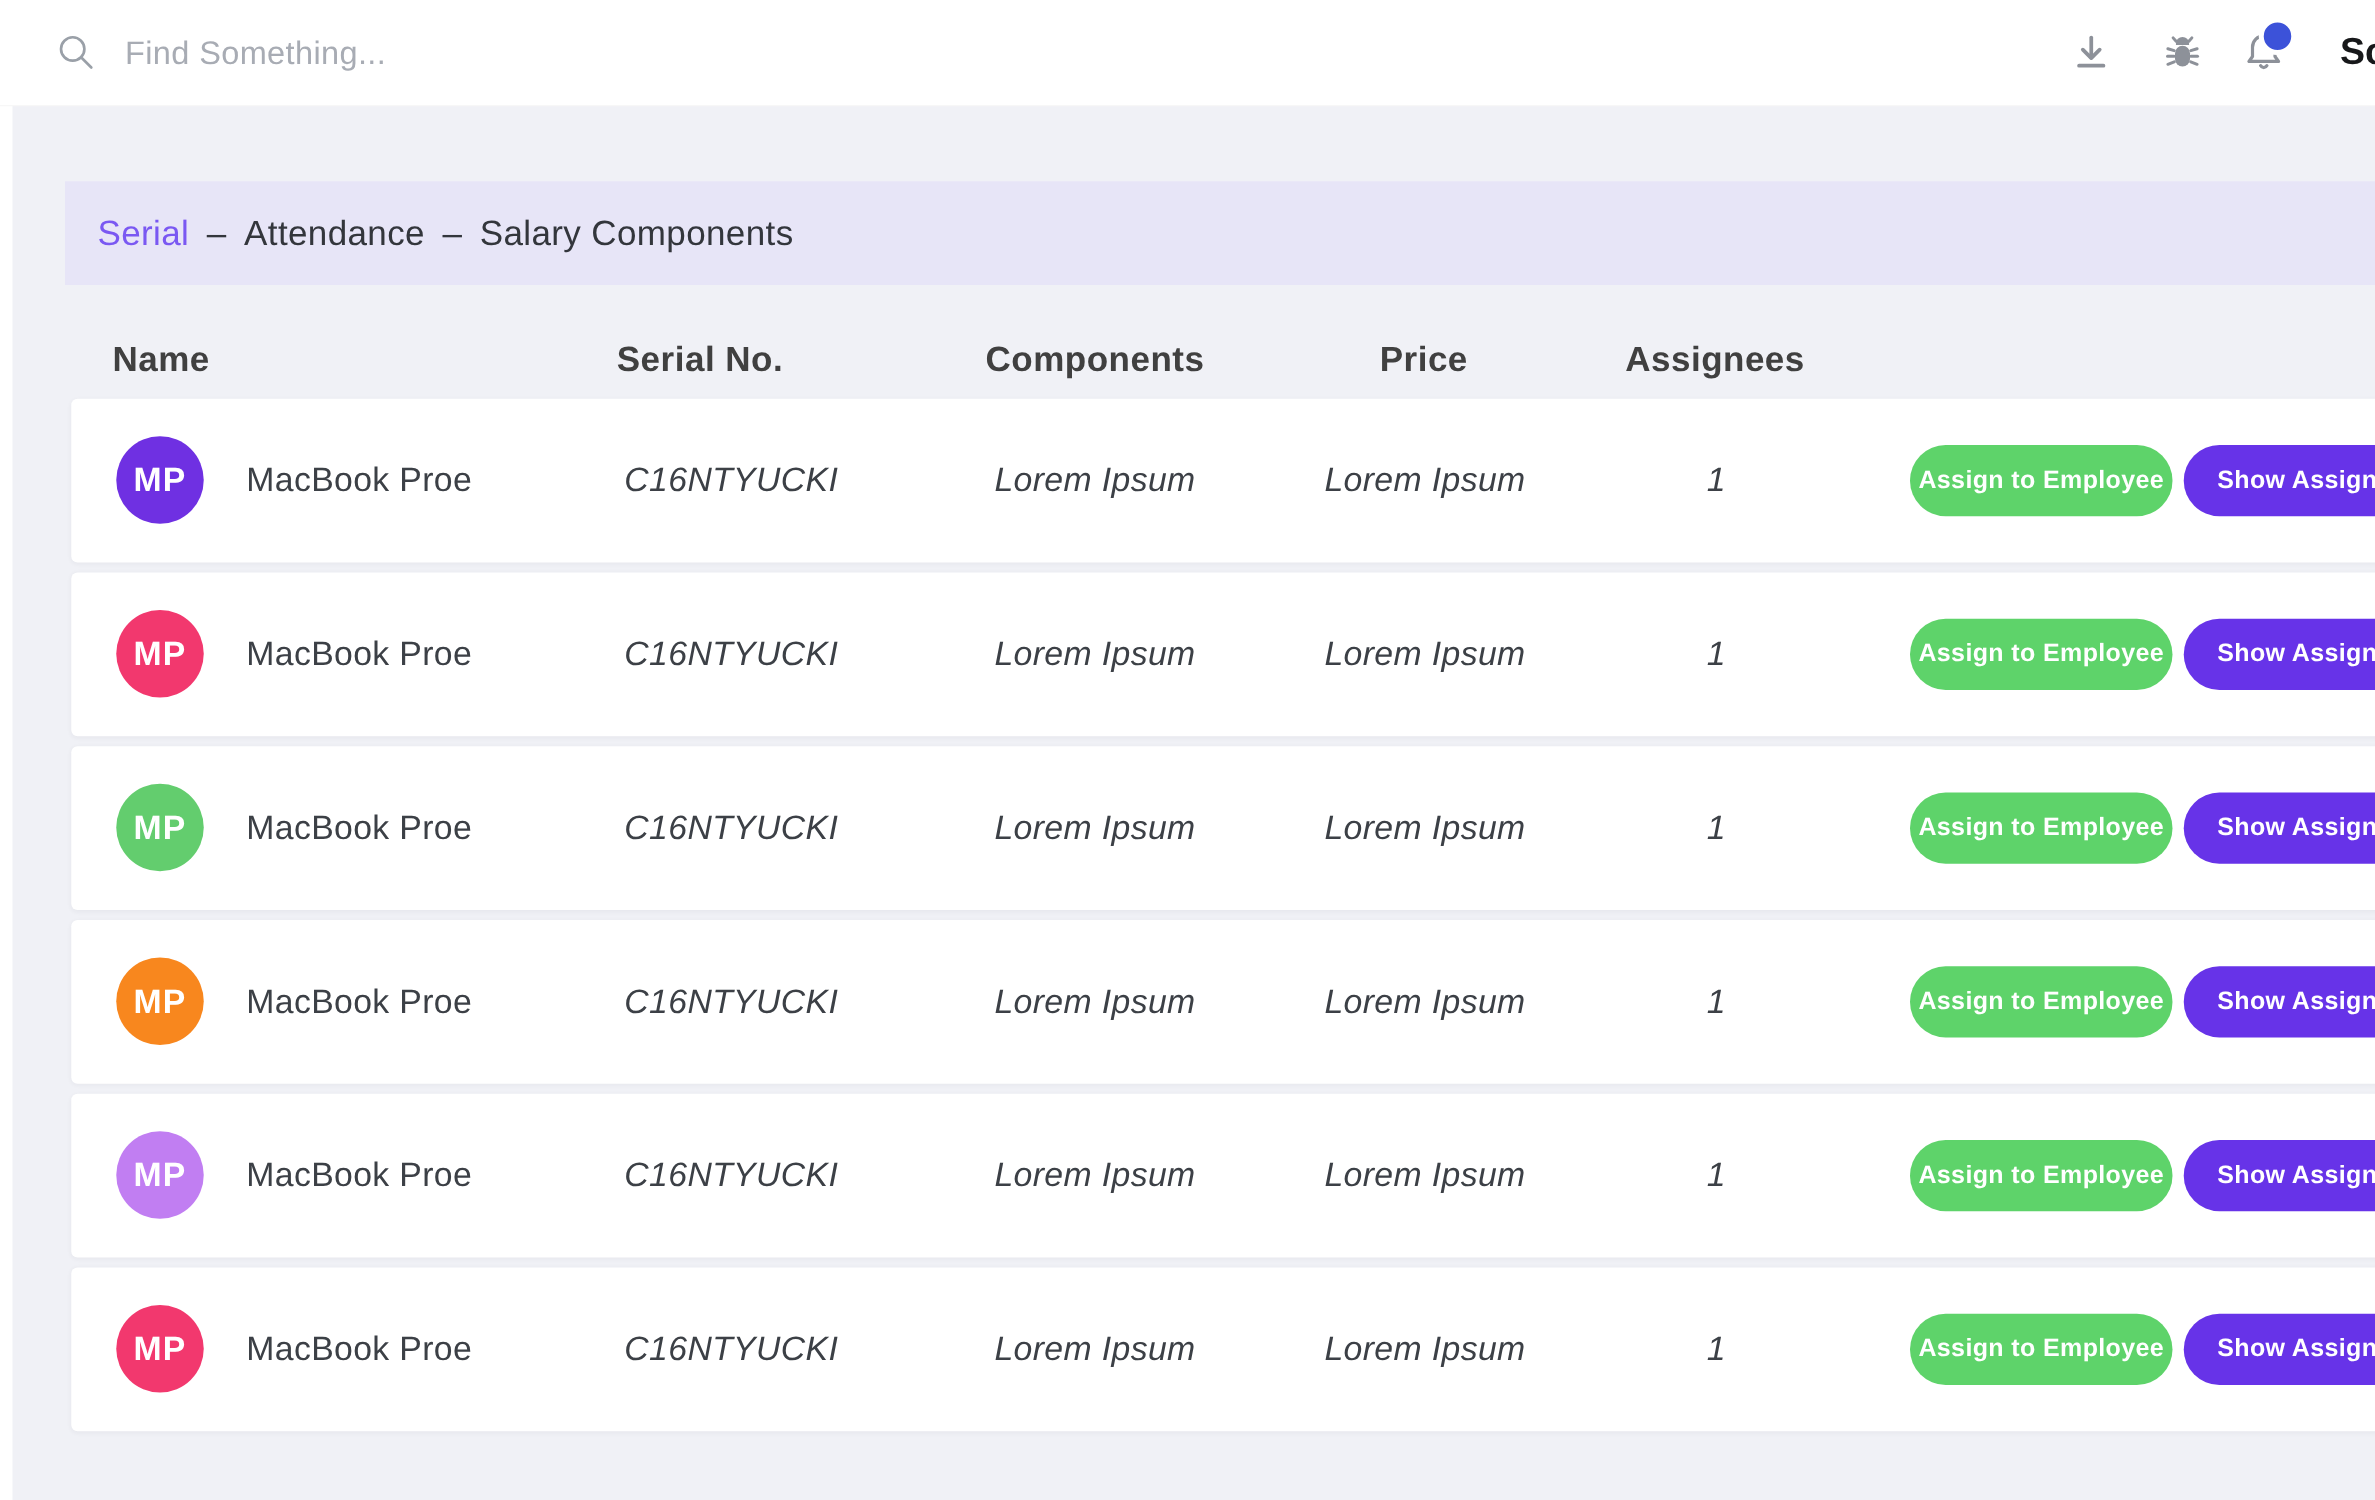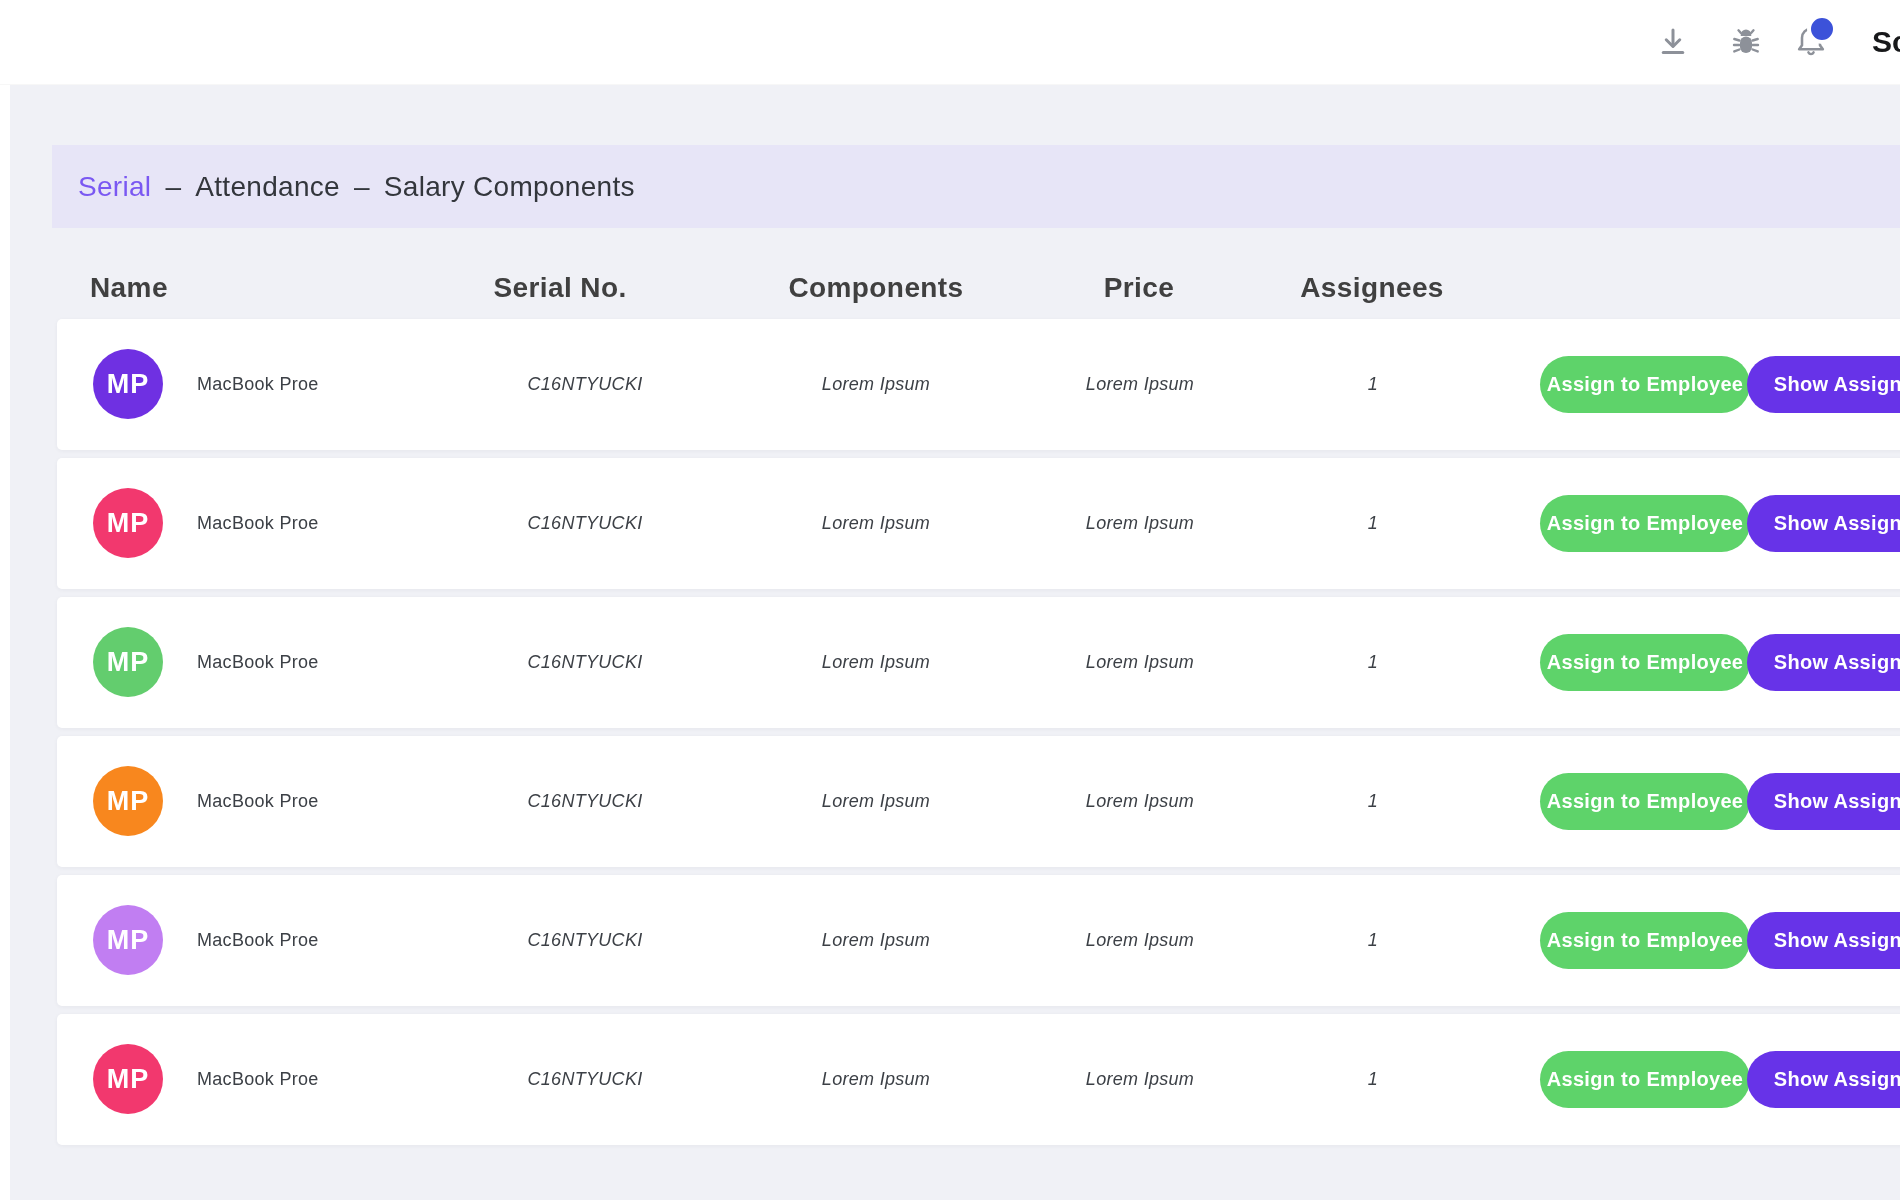--- a/index.html
+++ b/index.html
@@ -36,37 +36,44 @@
   .th-name{left:90px;}
   .th-serial{left:560px;}
   .th-desc{left:876px;}
   .th-price{left:1139px;}
   .th-assignees{left:1372px;}
 
   
   .rows{position:absolute;left:57px;top:319px;display:flex;flex-direction:column;gap:8px;z-index:2;}
   .row-card{position:relative;width:1903px;height:131px;background:#ffffff;border-radius:5px;box-shadow:0 1px 4px rgba(40,44,63,0.05);}
   .avatar{position:absolute;left:36px;top:30px;width:70px;height:70px;border-radius:50%;display:flex;align-items:center;justify-content:center;color:#ffffff;font-weight:bold;font-size:27px;letter-spacing:1px;}
-  .cell{position:absolute;top:0;height:99px;line-height:131px;font-size:18px;color:#3c4046;white-space:nowrap;letter-spacing:0.3px;}
+  .cell{position:absolute;top:0;height:99px;line-height:131px;font-size:27px;color:#3c4046;white-space:nowrap;letter-spacing:0.3px;}
   .cell.centered{transform:translateX(-50%);font-style:italic;}
   .c-name{left:140px;}
   .c-serial{left:528px;}
   .c-desc{left:819px;}
   .c-price{left:1083px;}
   .c-assignees{left:1316px;}
   .btn{position:absolute;top:37px;height:57px;border:none;border-radius:29px;color:#ffffff;font-weight:bold;font-size:20px;font-family:inherit;letter-spacing:0.3px;cursor:pointer;white-space:nowrap;}
-  .btn-assign{left:1471px;width:210px;background:var(--green,#5ed36a);margin-left:12px;}
+  .btn-assign{left:1471px;width:210px;background:var(--green,#5ed36a);}
   .btn-show{left:1690px;width:216px;background:var(--purple,#6733e8);}
 </style>
 </head>
 <body>
 
 <div id="stage" style="--page-bg: #f0f1f6; --bc-bg: #e7e5f7; --link: #7a58f2; --green: #5ed36a; --purple: #6733e8; --dot: #3c52d9;">
 
   <div class="topbar">
+    <div class="search-wrap">
+      <svg class="search-icon" viewBox="0 0 24 24" fill="none" stroke="currentColor" stroke-width="1.5" stroke-linecap="round">
+        <circle cx="10" cy="10" r="6.6"></circle>
+        <line x1="15" y1="15" x2="20.5" y2="20.5"></line>
+      </svg>
+      <input class="search-input" type="text" placeholder="Find Something..." style="">
+    </div>
 
     <div class="tb-icon icon-download">
       <svg viewBox="0 0 24 24" fill="none" stroke="currentColor" stroke-width="2" stroke-linecap="round" stroke-linejoin="round">
         <line x1="12" y1="4" x2="12" y2="14.5"></line>
         <polyline points="7.5,10.5 12,15 16.5,10.5"></polyline>
         <line x1="5.5" y1="19" x2="18.5" y2="19"></line>
       </svg>
     </div>
 
     <div class="tb-icon icon-bug">

